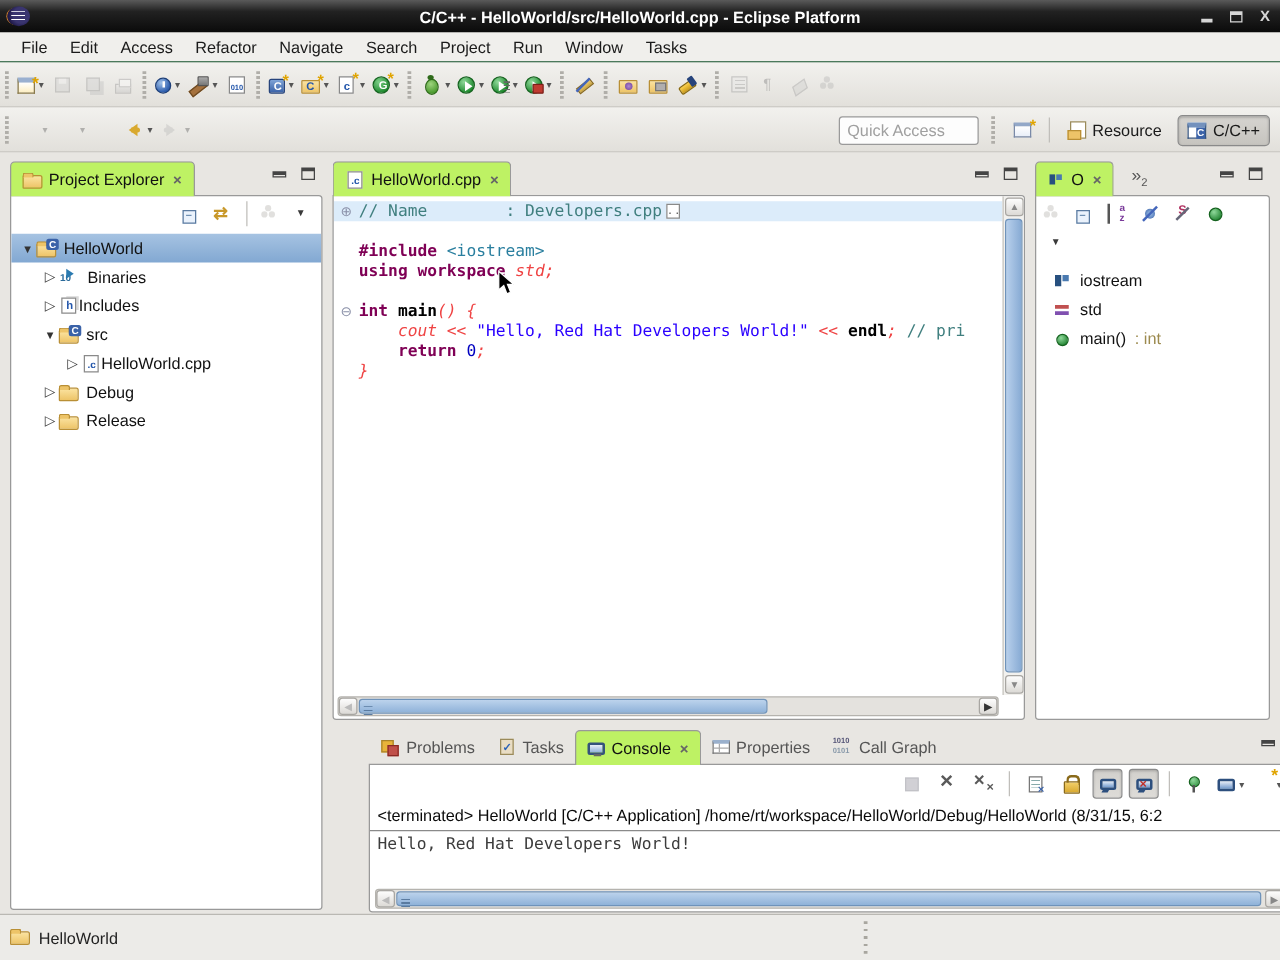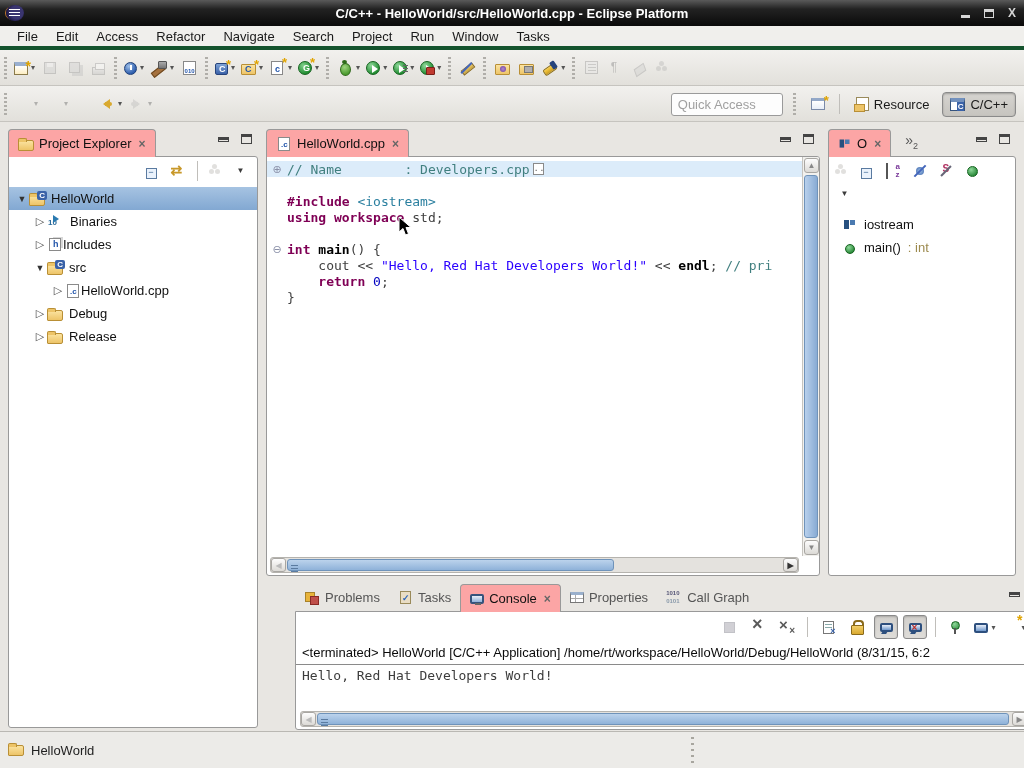--- a/index.html
+++ b/index.html
@@ -17,21 +17,21 @@
     box-shadow:-2px 0 0 -1px #c77b2e; }
   #eclipse-logo::before { content:""; position:absolute; left:3px; top:4px; width:11px; height:7px;
     background:repeating-linear-gradient(180deg,#fff 0 1px,transparent 1px 3px); }
   #win-controls { position:absolute; right:8px; top:0; height:26px; display:flex; gap:14px; align-items:center; z-index:2;}
   .wc { color:#d6d6d6; font-size:12px; font-weight:bold; line-height:1; }
   #wc-min span{ display:block; width:9px; height:3px; background:#d6d6d6; margin-top:7px;}
   #wc-max span{ display:block; width:10px; height:9px; border:1px solid #d6d6d6; border-top:3px solid #d6d6d6;}
 
   
   #menubar { position:absolute; left:0; top:26px; width:1024px; height:24px;
-    background:#f0efec; border-bottom:4px solid #14532d; display:flex; align-items:center; padding-left:8px; }
+    background:#f0efec; border-bottom:1px solid #14532d; display:flex; align-items:center; padding-left:8px; }
   .menu-item { padding:3px 9px; font-size:13px; color:#1a1a1a; border-radius:3px; }
 
   
   .toolbar { position:absolute; left:0; width:1024px; height:36px;
     background:linear-gradient(180deg,#f2f1ee,#e2e0db);
     border-bottom:1px solid #c6c4bf; display:flex; align-items:center; }
   #toolbar-main { top:50px; }
   #toolbar-nav  { top:86px; }
   .tb-grip { width:3px; height:22px; margin:0 4px;
     background:repeating-linear-gradient(180deg,#b0aea9 0 2px,transparent 2px 4px); flex:none;}
@@ -118,21 +118,21 @@
   .pi-resource{ width:13px;height:14px;background:#fff;border:1px solid #9a8a5a;}
   .pi-resource::before{content:"";left:-3px;bottom:-2px;width:9px;height:6px;background:#edc468;border:1px solid #b98f35;}
   .pi-cpp{ width:15px;height:13px;background:#fff;border:1px solid #35537c;border-top:4px solid #7391bd;}
   .pi-cpp::after{content:"C";color:#fff;font-size:8px;font-weight:bold;right:0;bottom:-1px;background:#3a62a8;padding:0 1px;}
 
   
   #main { position:absolute; left:0; top:122px; width:1024px; height:609px; background:#e8e6e2; }
   .panel { position:absolute; }
   .tabstrip { height:29px; display:flex; align-items:flex-end; position:relative; z-index:2; }
   .tab { display:flex; align-items:center; gap:5px; padding:0 9px; height:28px; font-size:13px; color:#555; }
-  .tab.active { background:#fca5a5; border:1px solid #999; border-bottom:none; border-radius:4px 4px 0 0; color:#111; position:relative; top:1px; }
+  .tab.active { background:#bef264; border:1px solid #999; border-bottom:none; border-radius:4px 4px 0 0; color:#111; position:relative; top:1px; }
   .tab-close { font-weight:bold; color:#666; font-size:12px; margin-left:2px; }
   .panel-body { position:absolute; left:0; right:0; top:29px; bottom:0; background:#fff;
     border:1px solid #999; border-radius:0 3px 3px 3px; overflow:hidden; }
   .minmax { position:absolute; right:6px; top:7px; display:flex; gap:12px; align-items:center; z-index:3;}
   .mm-min{ width:11px; height:5px; border:1px solid #444; border-top:3px solid #444; }
   .mm-max{ width:11px; height:10px; border:1px solid #444; border-top:3px solid #444; }
   .stack-more{ font-size:14px; color:#555; margin-left:14px; align-self:center; }
   .stack-more sub{ font-size:9px; }
 
   
@@ -174,21 +174,21 @@
 
   
   #editor { left:266px; top:5px; width:554px; height:449px; }
   #code-area { position:absolute; left:0; top:0; right:17px; bottom:19px; background:#fff; overflow:hidden; padding-top:4px;}
   .cl { display:flex; height:16px; align-items:center; white-space:pre;
     font-family:"DejaVu Sans Mono", monospace; font-size:13px; }
   .cl .fm { width:20px; text-align:center; font-size:11px; color:#8a90a8; flex:none;
     font-family:"DejaVu Sans", sans-serif; }
   .cl.hl { background:#dcecfa; }
   .c-kw{color:#7f0055;font-weight:bold;} .c-comment{color:#407f7f;} .c-header{color:#2a7f9f;}
-  .c-str{color:#2a00ff;} .c-fn{color:#000;font-weight:bold;} .c-num{color:#0000c0;} .c-plain{color:#404040;}
+  .c-str{color:#2a00ff;} .c-fn{color:#000;font-weight:bold;} .c-num{color:#0000c0;} .c-plain{color:#ef4444;font-style:italic;}
   .fold-box{display:inline-block;width:11px;height:12px;border:1px solid #8a8a8a;margin-left:3px;
     font-size:8px;color:#555;line-height:9px;text-align:center;letter-spacing:1px;background:#fff;}
 
   
   .sb-btn{ background:linear-gradient(#fdfdfd,#dcdad6); border:1px solid #a8a6a2; border-radius:3px;
     color:#888; font-size:8px; display:flex; align-items:center; justify-content:center; flex:none;}
   .sb-vtrack{ position:absolute; background:#f2f1ee; border-left:1px solid #c6c4bf; }
   .sb-htrack{ position:absolute; background:#e4e2de; border:1px solid #b5b3ae; border-radius:3px; }
   .sb-thumb-v{ position:absolute; left:1px; right:1px; border:1px solid #6f93ba; border-radius:3px;
     background:linear-gradient(90deg,#b8d0ec,#88abd4); }
@@ -610,20 +610,24 @@
         <span class="vtb">
             <span class="ic ic-view-menu"></span>
           </span>
       </div>
       <div id="outline-list">
           <div class="ol-row">
             <span class="oi oi-include"></span>
             <span>iostream</span>
           </div>
           <div class="ol-row">
+            <span class="oi oi-namespace"></span>
+            <span>std</span>
+          </div>
+          <div class="ol-row">
             <span class="oi oi-function"></span>
             <span>main()</span>
             <span class="ol-type"> : int</span>
           </div>
         </div>
     </div>
   </div>
 
   <div id="console" class="panel">
     <div class="tabstrip" id="console-tabs">

